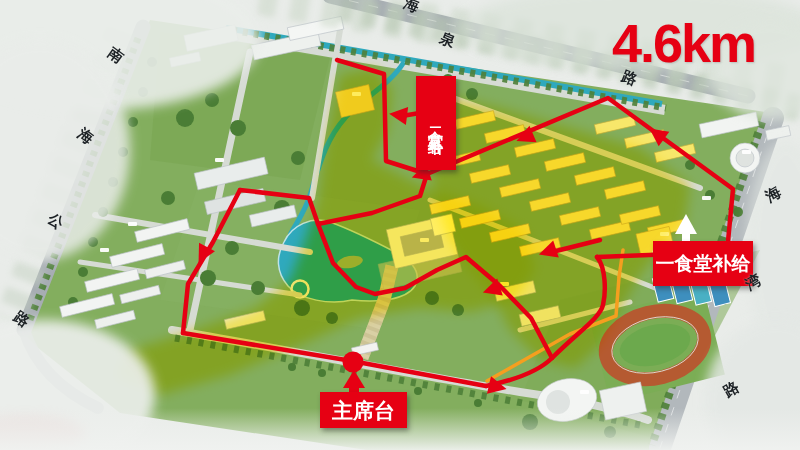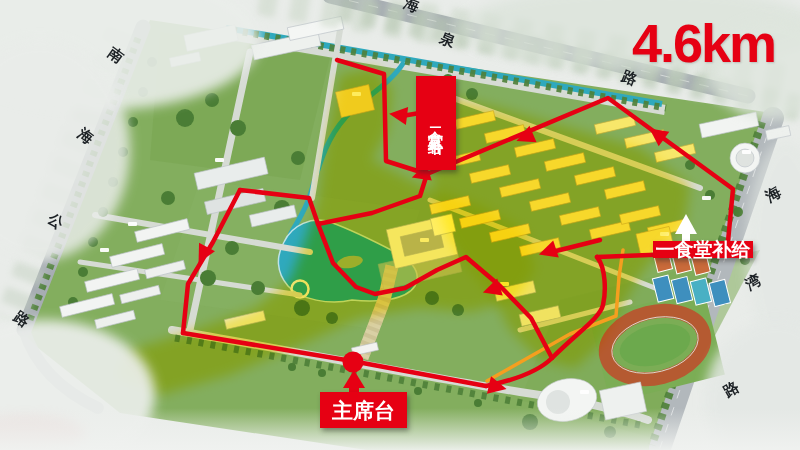--- a/index.html
+++ b/index.html
@@ -295,27 +295,27 @@
     <polygon points="0,-9 18,0 0,9" transform="translate(664,139) rotate(-144)"></polygon>
     <polygon points="0,-9 18,0 0,9" transform="translate(429,172) rotate(162)"></polygon>
     <polygon points="0,-9 18,0 0,9" transform="translate(407,116) rotate(187)"></polygon>
     <polygon points="0,-9 18,0 0,9" transform="translate(556,249) rotate(162)"></polygon>
     <polygon points="0,-9 18,0 0,9" transform="translate(500,287) rotate(162)"></polygon>
   </g>
 
   <circle cx="353" cy="362" r="10.5" fill="#e60013"></circle>
 </svg>
 
-<div class="distance" style="left:632px;top:12px;">4.6km</div>
+<div class="distance" style="left:612px;top:12px;">4.6km</div>
 
 <div class="lbl vert" style="left:416px;top:76px;width:40px;height:94px;font-size:15px;">二食堂补给</div>
 
 <div class="stem" style="left:682px;top:232px;width:8px;height:10px;background:#fff;"></div>
 <div class="tri-up" style="left:675px;top:214px;border-bottom:20px solid #fff;"></div>
-<div class="lbl" style="left:653px;top:241px;width:100px;height:17px;font-size:19px;">一食堂补给</div>
+<div class="lbl" style="left:653px;top:241px;width:100px;height:45px;font-size:19px;">一食堂补给</div>
 
 <div class="stem" style="left:349px;top:384px;width:10px;height:9px;background:#e60013;"></div>
 <div class="tri-up" style="left:343px;top:370px;border-bottom:18px solid #e60013;"></div>
 <div class="lbl" style="left:320px;top:392px;width:87px;height:36px;font-size:21px;text-align:center;">主席台</div>
 
 <span class="roadchar" style="left:108px;top:46px;transform:rotate(36deg);">南</span>
 <span class="roadchar" style="left:78px;top:127px;transform:rotate(36deg);">海</span>
 <span class="roadchar" style="left:48px;top:212px;transform:rotate(36deg);">公</span>
 <span class="roadchar" style="left:14px;top:310px;transform:rotate(36deg);">路</span>
 

